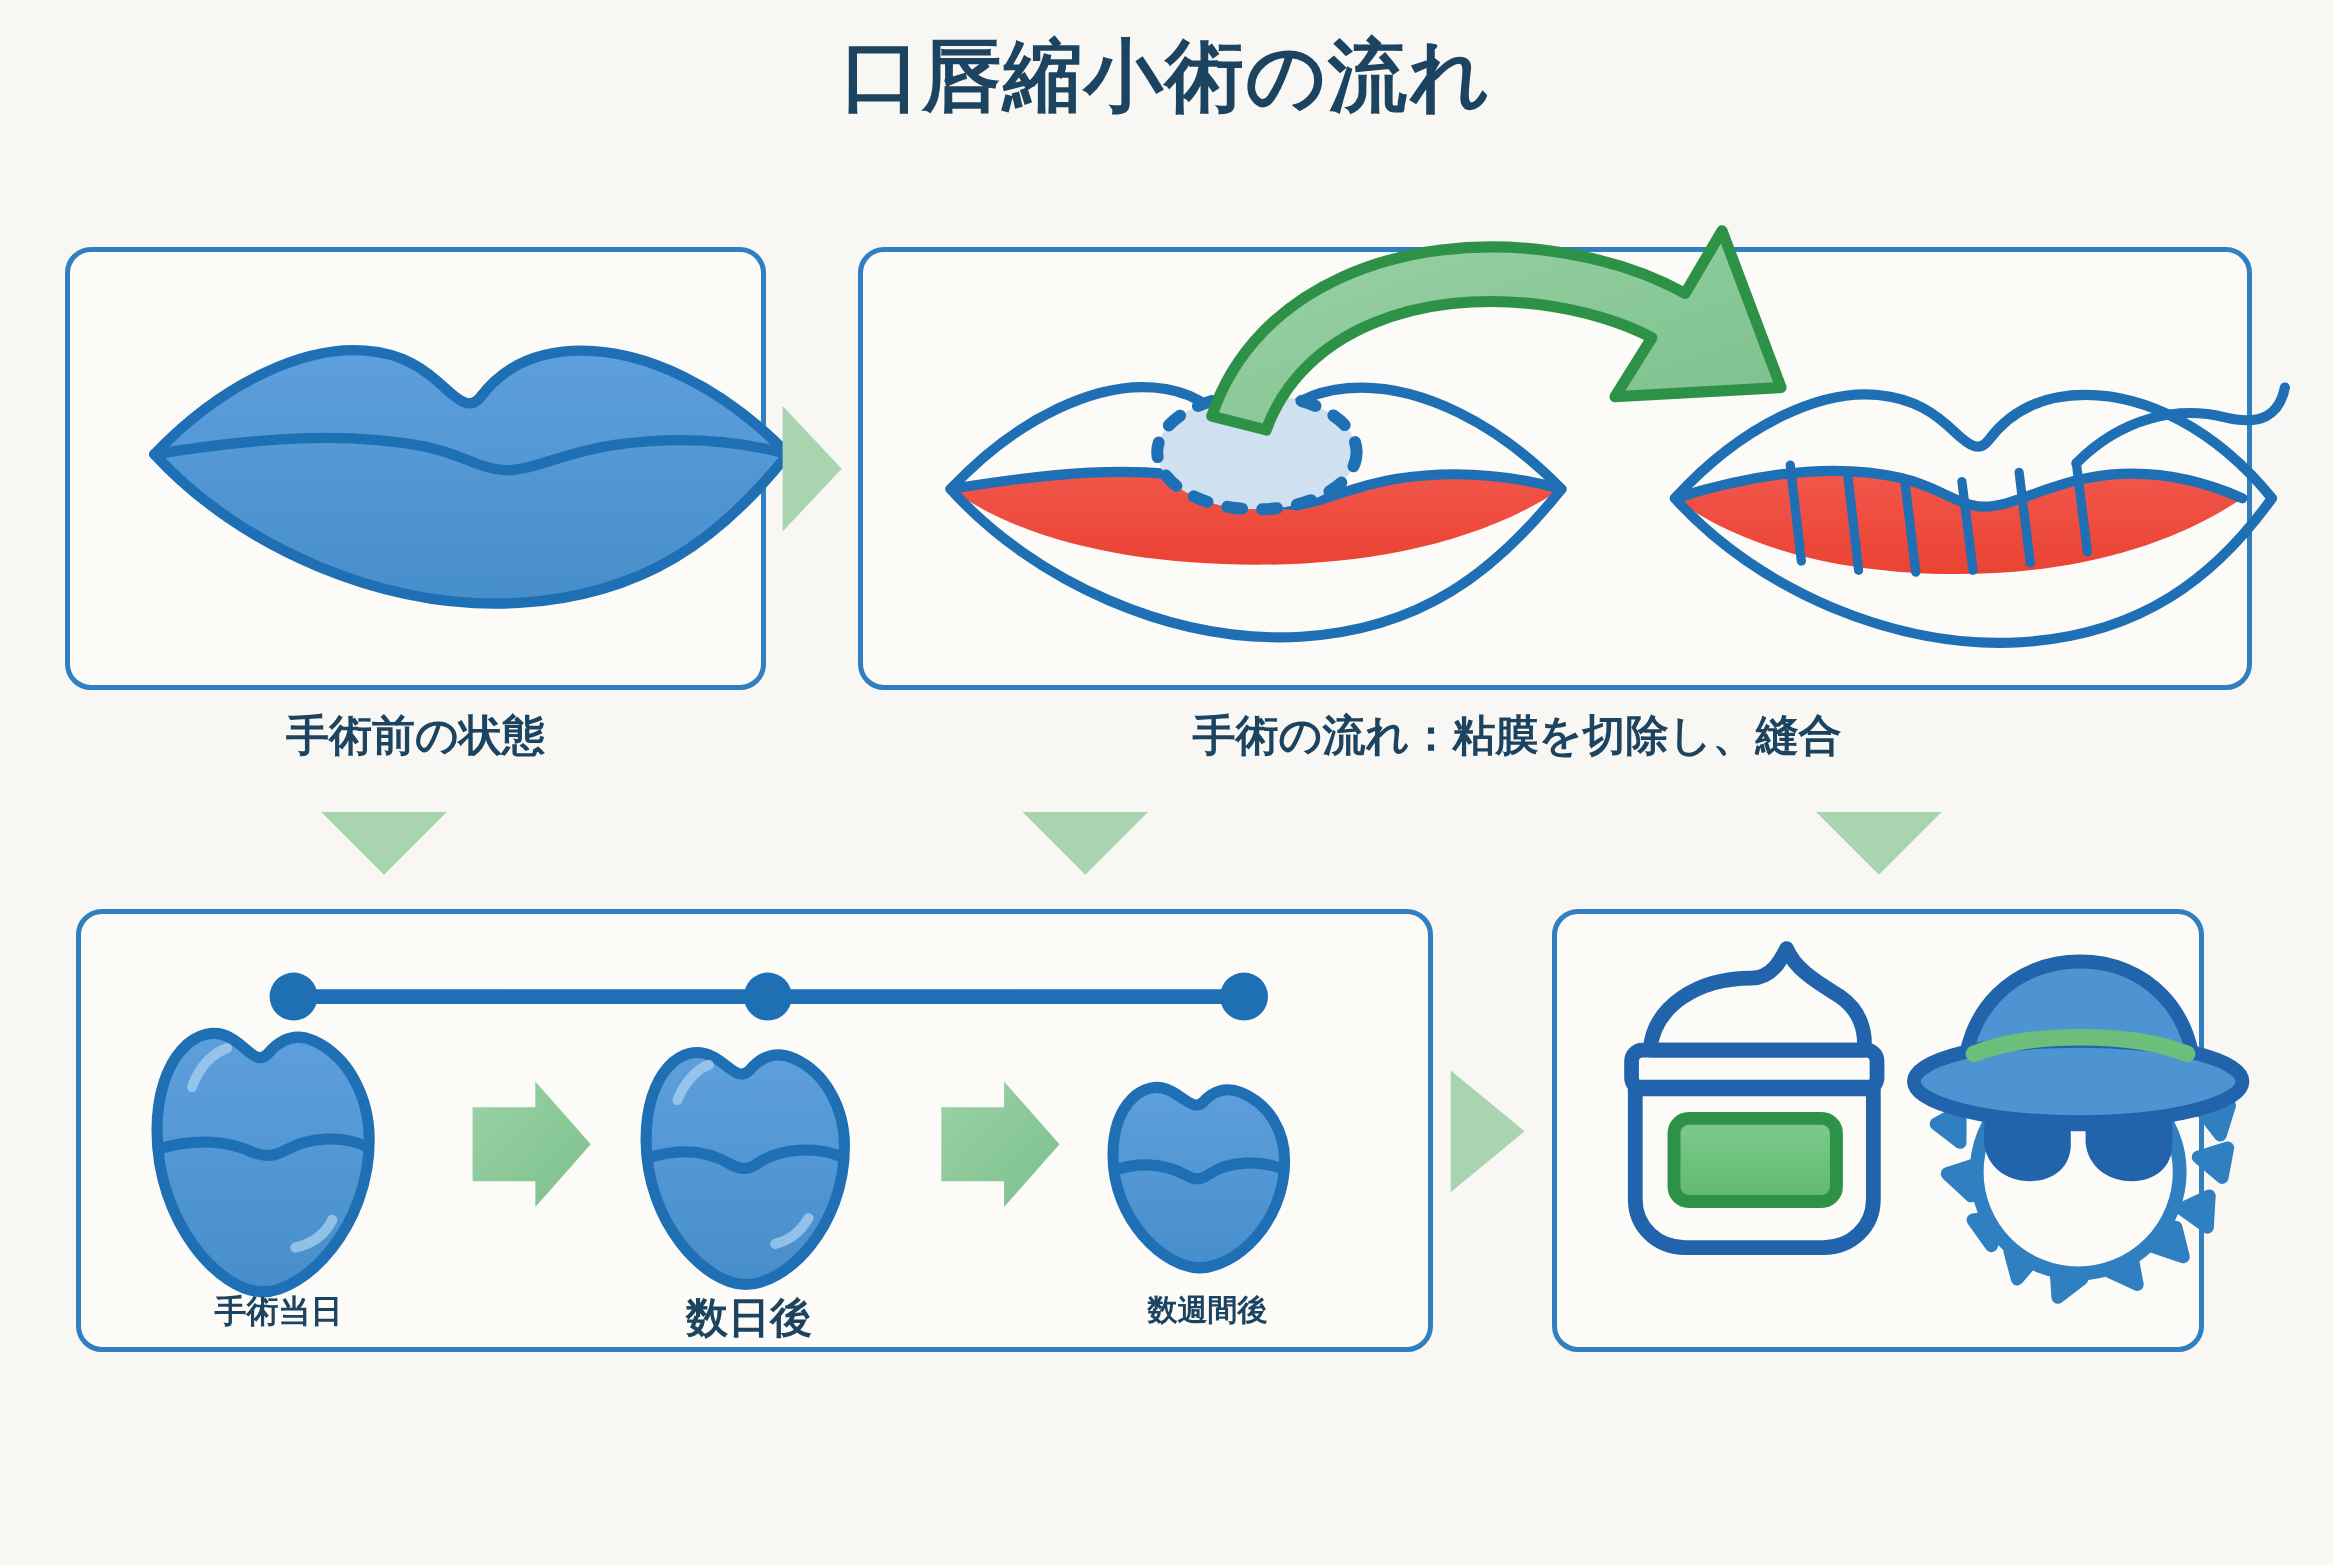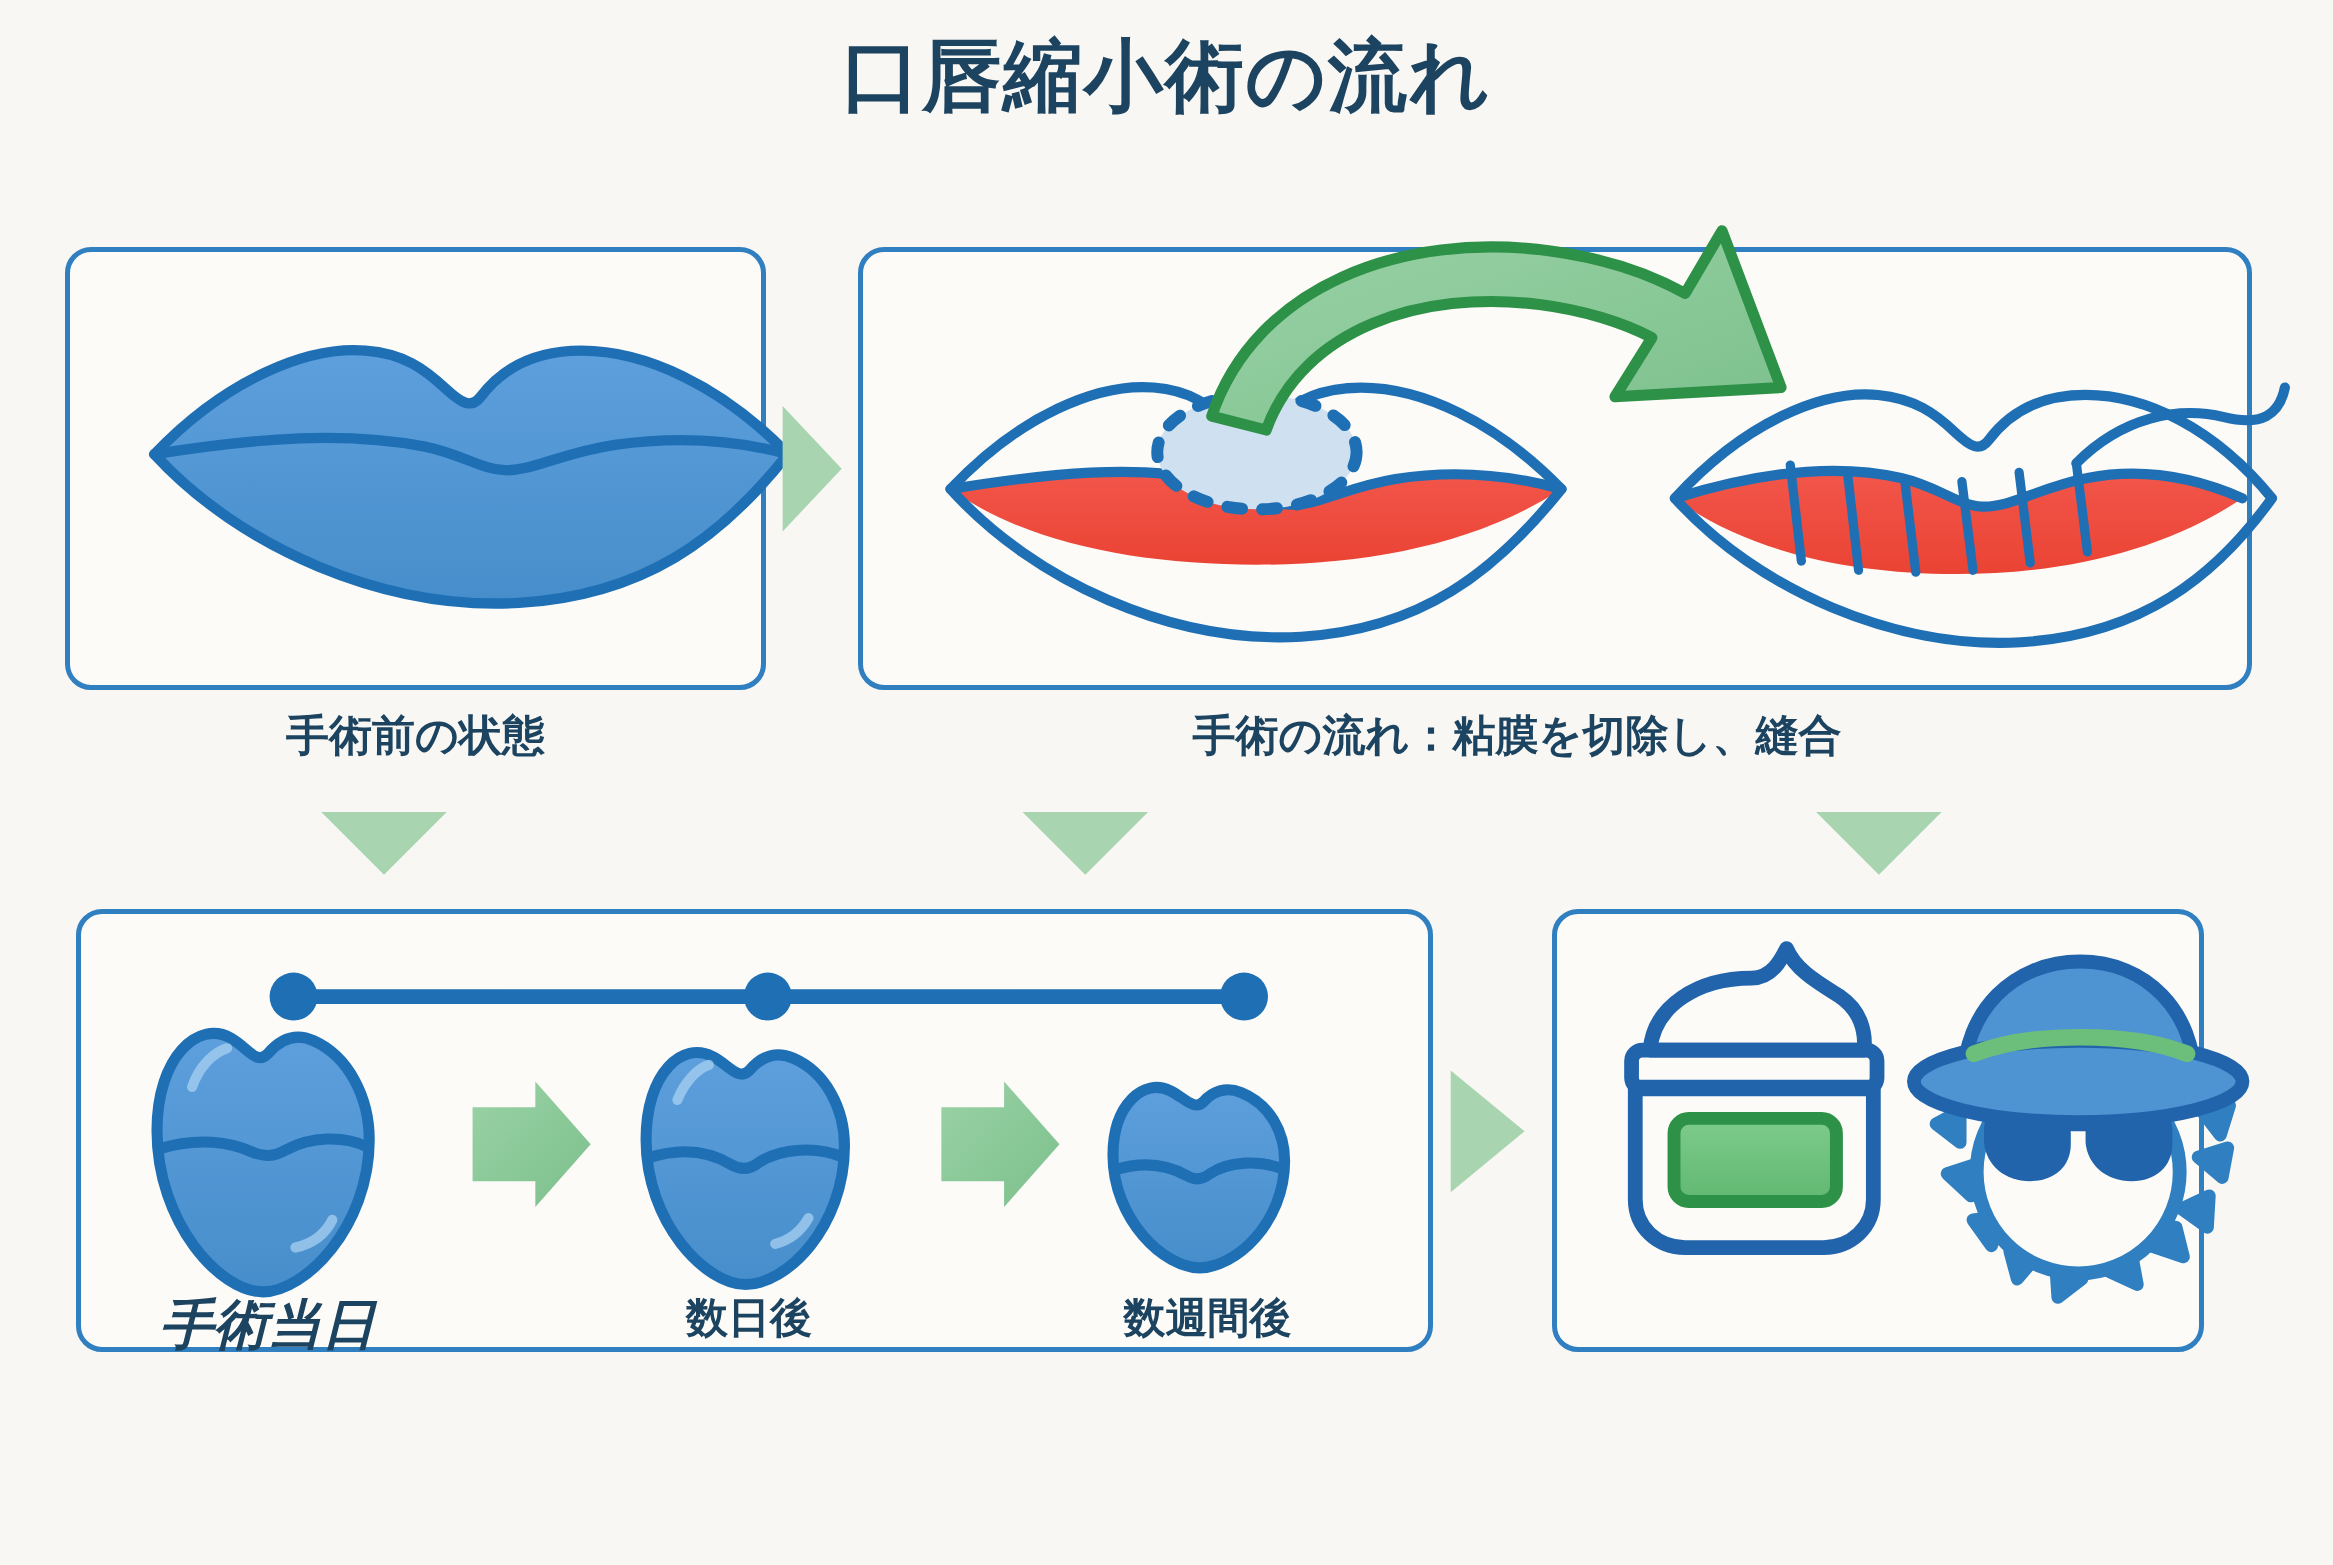--- a/index.html
+++ b/index.html
@@ -221,18 +221,18 @@
       <path d="M348 880 L 484 880 L 416 948 Z"></path>
       <path d="M1108 880 L 1244 880 L 1176 948 Z"></path>
       <path d="M1968 880 L 2104 880 L 2036 948 Z"></path>
       <path d="M1572 1160 L 1652 1226 L 1572 1292 Z"></path>
     </g>
   </svg>
 
   <div class="caption" id="cap-pre">手術前の状態</div>
   <div class="caption" id="cap-proc">手術の流れ：粘膜を切除し、縫合</div>
 
-  <div class="caption" style="left:120px;top:1292px;width:295px;font-size:54px;font-style:italic;">手術当日</div>
+  <div class="caption" style="left:131px;top:1292px;width:295px;font-size:32px;">手術当日</div>
   <div class="caption" style="left:620px;top:1292px;width:258px;font-size:42px;">数日後</div>
-  <div class="caption" style="left:1069px;top:1292px;width:277px;font-size:42px;">数週間後</div>
+  <div class="caption" style="left:1069px;top:1292px;width:277px;font-size:30px;">数週間後</div>
 
 </div>
 
 
 </body></html>

